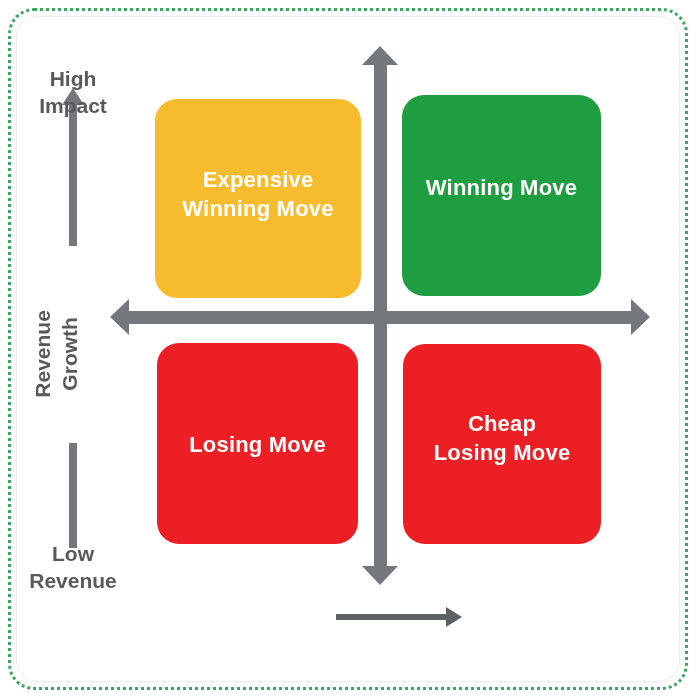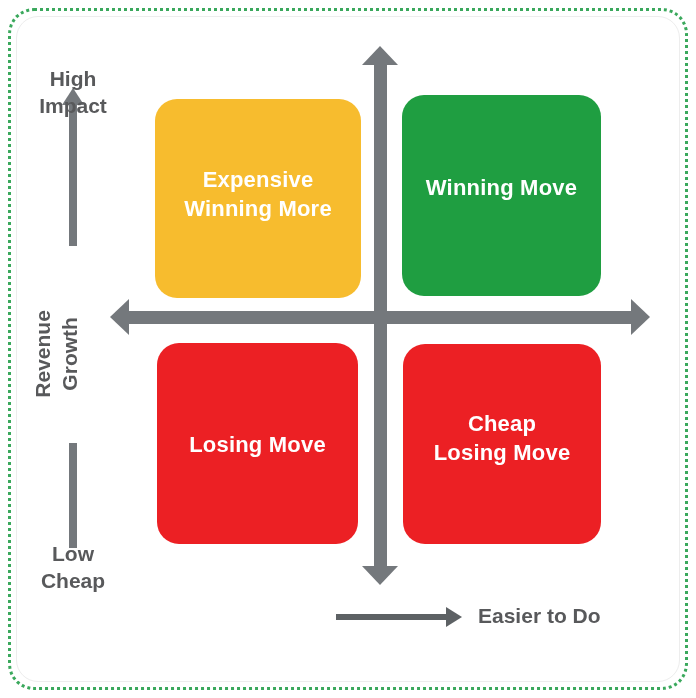--- a/index.html
+++ b/index.html
@@ -250,37 +250,36 @@
   <div class="axis-grey" id="main-axis-horizontal-stem"></div>
   <div class="axis-grey" id="main-axis-left-arrow"></div>
   <div class="axis-grey" id="main-axis-right-arrow"></div>
 
   <div class="axis-grey" id="impact-axis-up-arrow"></div>
   <div class="axis-grey" id="impact-axis-upper-stem"></div>
   <div class="axis-grey" id="impact-axis-lower-stem"></div>
 
   <div class="quad" id="quad-expensive-winning">
     <span class="qtext">Expensive
-Winning More</span>
+Winning Move</span>
   </div>
   <div class="quad" id="quad-winning">
     <span class="qtext">Winning Move</span>
   </div>
   <div class="quad" id="quad-losing">
     <span class="qtext">Losing Move</span>
   </div>
   <div class="quad" id="quad-cheap-losing">
     <span class="qtext">Cheap
 Losing Move</span>
   </div>
 
   <div class="label" id="label-high-impact">High
 Impact</div>
   <div class="label" id="label-low-impact">Low
-Cheap</div>
+Revenue</div>
   <div class="label" id="label-revenue-growth">Revenue Growth</div>
 
-  <div class="label" id="label-easier">Easier to Do</div>
 
   <div id="bottom-arrow-stem"></div>
   <div id="bottom-arrow-head"></div>
 
 </div>
 
 </body></html>

